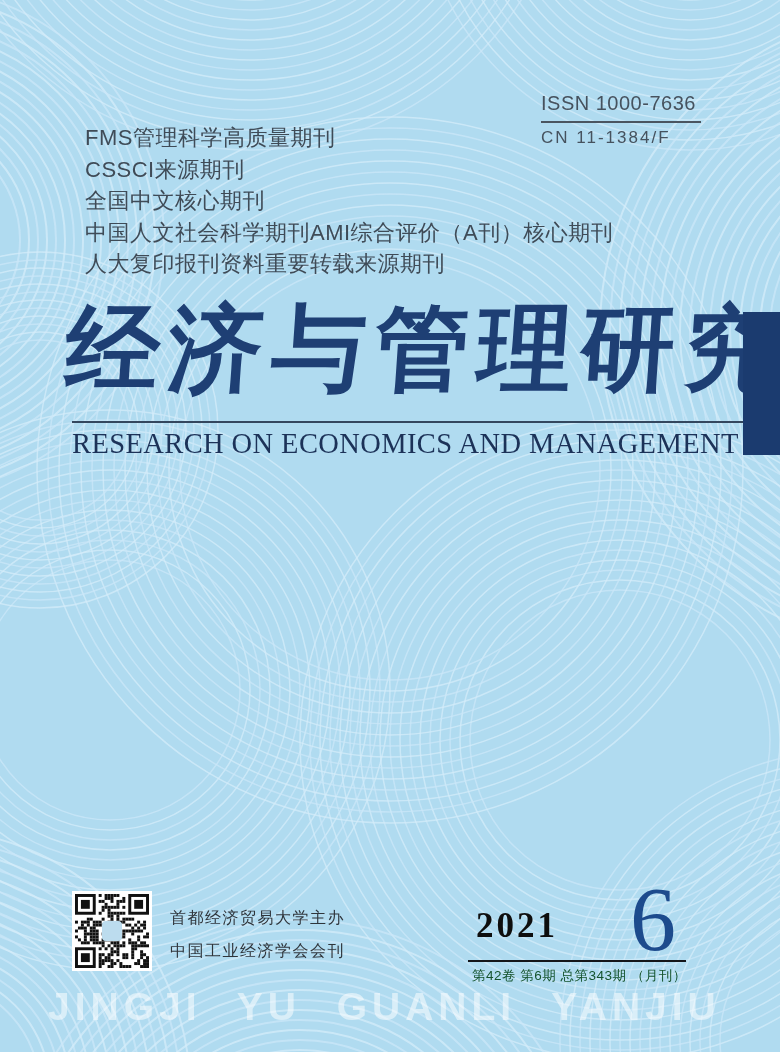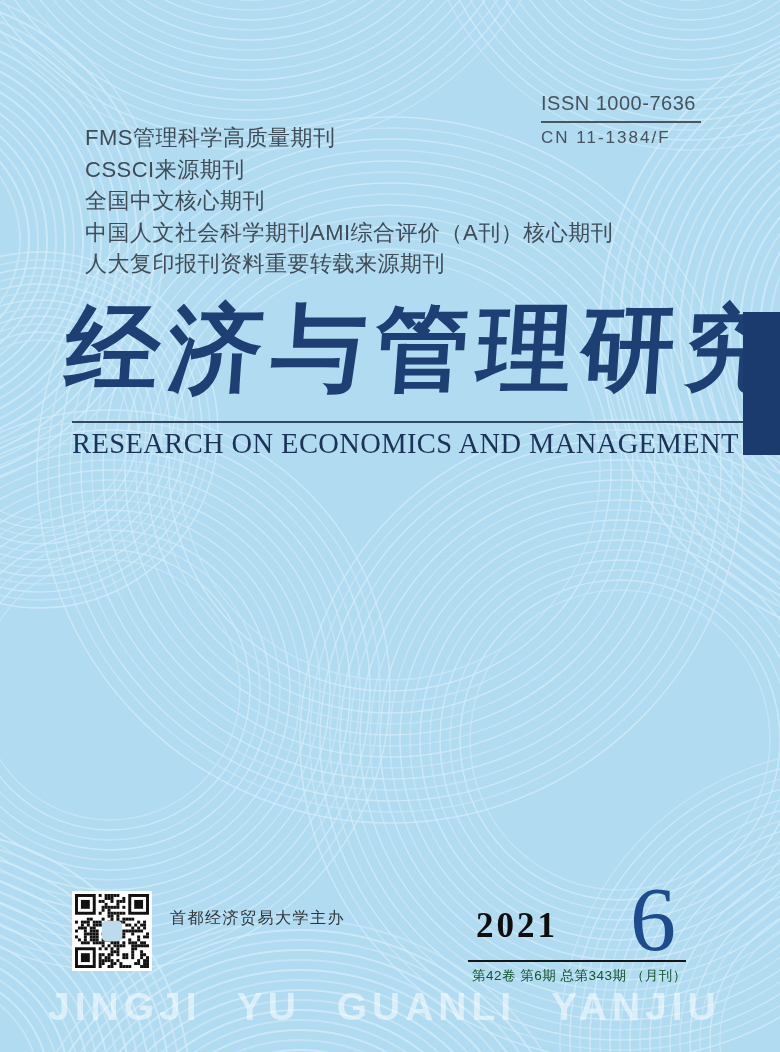--- a/index.html
+++ b/index.html
@@ -490,20 +490,21 @@
         <rect x="59.2" y="5.92" width="8.879999999999999" height="8.879999999999999" fill="#111111"></rect>
         <rect x="0" y="53.28" width="20.72" height="20.72" fill="#111111"></rect>
         <rect x="2.96" y="56.24" width="14.8" height="14.8" fill="#ffffff"></rect>
         <rect x="5.92" y="59.2" width="8.879999999999999" height="8.879999999999999" fill="#111111"></rect>
         <rect x="27" y="27" width="20" height="20" rx="4" fill="#bcdcee"></rect>
       </svg>
   </div>
 
   <div class="layer publisher">
     <div>首都经济贸易大学主办</div>
+    <div>中国工业经济学会会刊</div>
   </div>
 
   <div class="layer issue-year">2021</div>
   <div class="layer issue-number">6</div>
   <div class="layer issue-rule"></div>
   <div class="layer issue-detail">第42卷  第6期  总第343期  （月刊）</div>
 
   <div class="layer watermark">JINGJI YU GUANLI YANJIU</div>
 
 </div>

